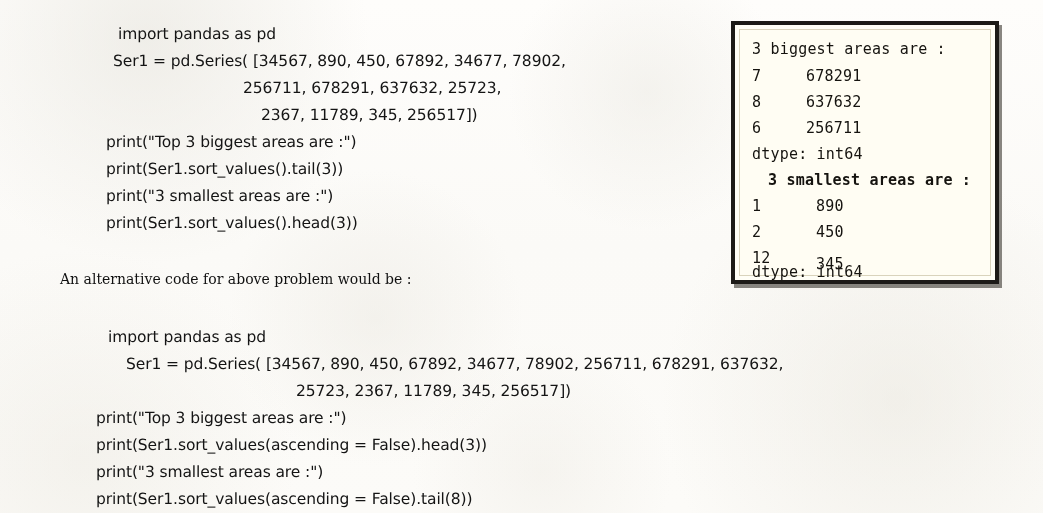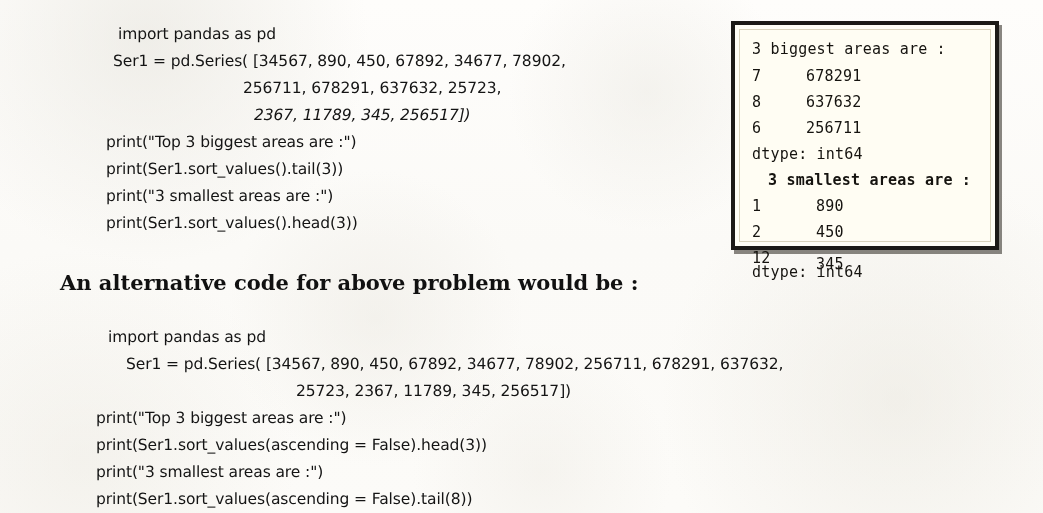--- a/index.html
+++ b/index.html
@@ -38,32 +38,31 @@
     letter-spacing: -0.1px;
     line-height: 1;
     text-rendering: geometricPrecision;
   }
 
   .prose-line {
     position: absolute;
     white-space: pre;
     color: #111111;
     font-family: "DejaVu Serif", serif;
-    font-size: 21px;
+    font-size: 14px;
     line-height: 1;
-    font-weight: bold;
   }
 
   
   #output-box {
     position: absolute;
     left: 731px;
     top: 21px;
     width: 268px;
-    height: 229px;
+    height: 263px;
     box-sizing: border-box;
     background: #fffef6;
     border: 4px solid #1c1a17;
     box-shadow: 3px 4px 0 0 rgba(40,36,30,0.55);
   }
   #output-inner {
     position: absolute;
     inset: 4px;
     border: 1px solid #d9d3bc;
     background: #fffdf3;
@@ -85,21 +84,21 @@
 
 <div id="page">
 
   <div>
     <div class="code-line" style="left:118px; top:27px;">import pandas as pd</div>
 
     <div class="code-line" style="left:113px; top:54px;text-align:right;">Ser1 = pd.Series( [34567, 890, 450, 67892, 34677, 78902,</div>
 
     <div class="code-line" style="left:243px; top:81px;">256711, 678291, 637632, 25723,</div>
 
-    <div class="code-line" style="left:254px; top:108px;font-style:italic;">2367, 11789, 345, 256517])</div>
+    <div class="code-line" style="left:261px; top:108px;">2367, 11789, 345, 256517])</div>
 
     <div class="code-line" style="left:106px; top:135px;">print("Top 3 biggest areas are :")</div>
 
     <div class="code-line" style="left:106px; top:162px;">print(Ser1.sort_values().tail(3))</div>
 
     <div class="code-line" style="left:106px; top:189px;">print("3 smallest areas are :")</div>
 
     <div class="code-line" style="left:106px; top:216px;">print(Ser1.sort_values().head(3))</div>
   </div>
 

